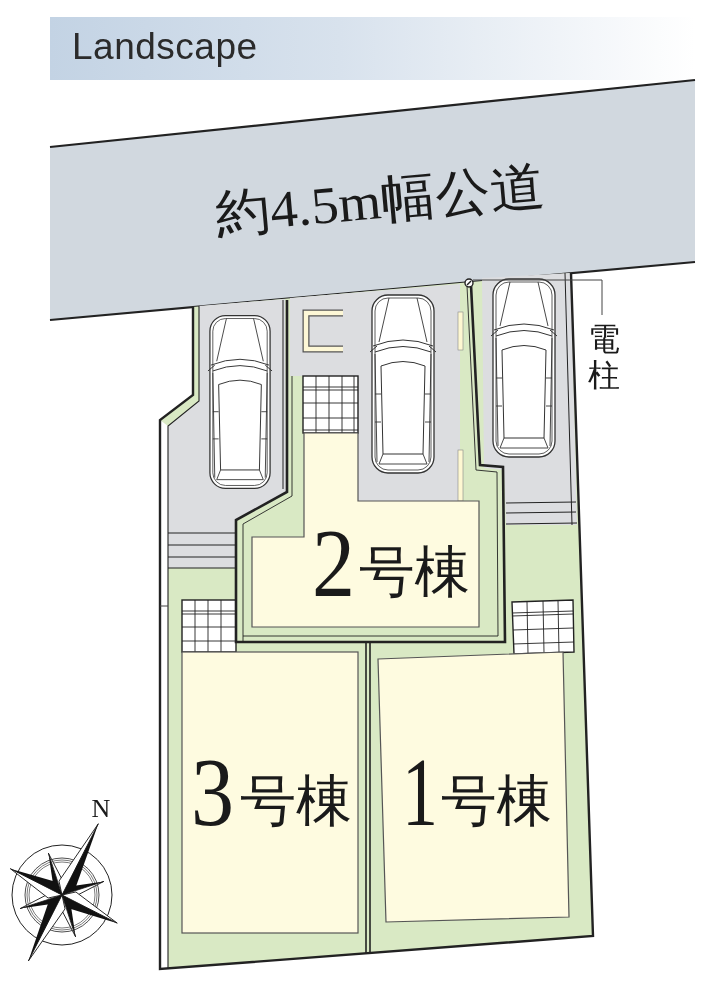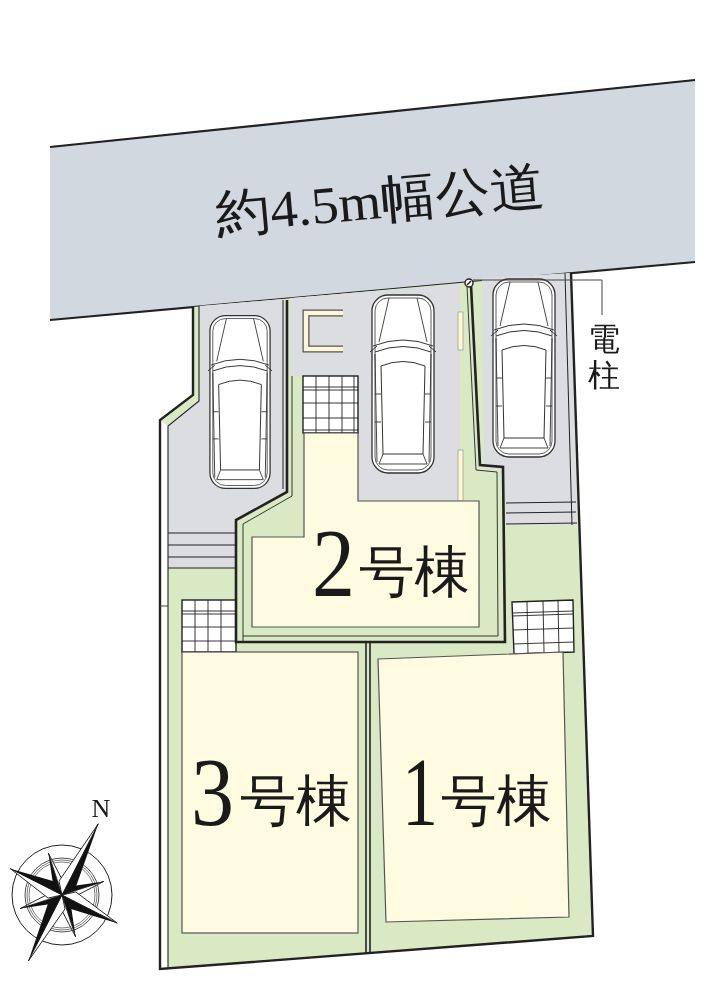--- a/index.html
+++ b/index.html
@@ -10,20 +10,23 @@
                   letter-spacing: 0.5px; font-family: "Liberation Sans", sans-serif; font-weight: normal; }
   svg.map { position: absolute; left: 0; top: 0; }
   .serif { font-family: "Liberation Serif", "DejaVu Serif", serif; }
   .ln { fill: none; stroke: #222; }
 </style>
 </head>
 <body>
 
 <div id="page">
 
+  <div class="header">
+    <span class="header-title">Landscape</span>
+  </div>
 
   <svg class="map" width="724" height="992" viewBox="0 0 724 992">
     <defs>
       <symbol id="car" viewBox="0 0 68 180">
         <rect x="3" y="1" width="62" height="178" rx="16" fill="#ffffff" stroke="#333" stroke-width="1.3"></rect>
         <rect x="6" y="4" width="56" height="172" rx="13" fill="none" stroke="#333" stroke-width="0.8"></rect>
         <path d="M20,4 L10,48 M48,4 L58,48" fill="none" stroke="#333" stroke-width="0.9"></path>
         <path d="M4,52 Q34,40 64,52 M6,58 Q34,47 62,58 M12,72 Q34,63 56,72" fill="none" stroke="#333" stroke-width="1"></path>
         <path d="M1,58 L8,52 M67,58 L60,52" fill="none" stroke="#333" stroke-width="1"></path>
         <path d="M12,72 L14,160 L54,160 L56,72" fill="none" stroke="#333" stroke-width="1"></path>

